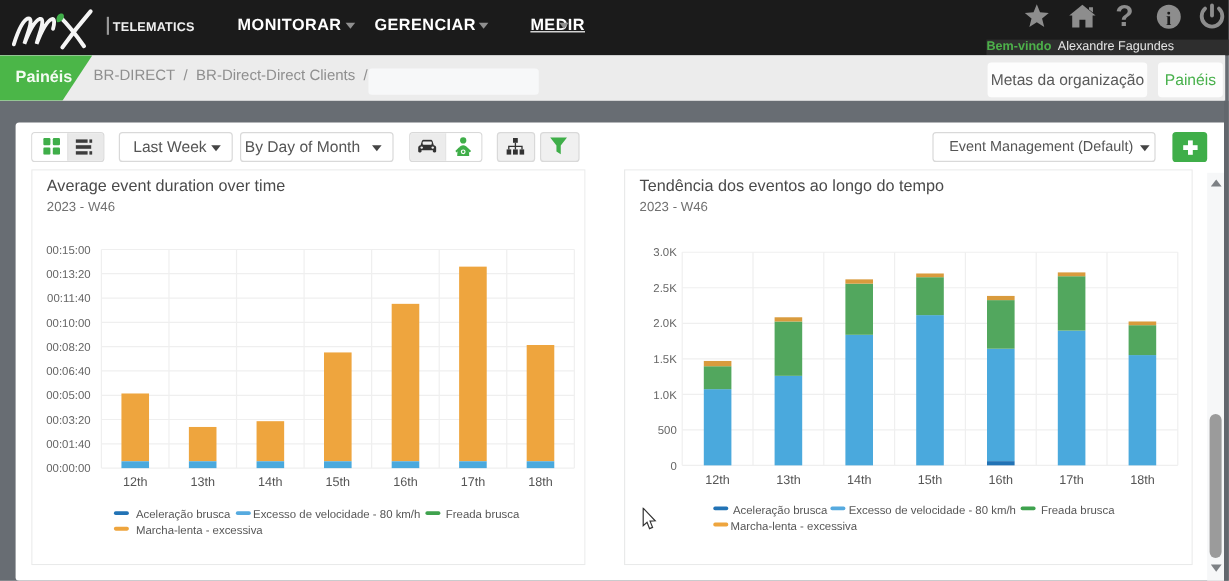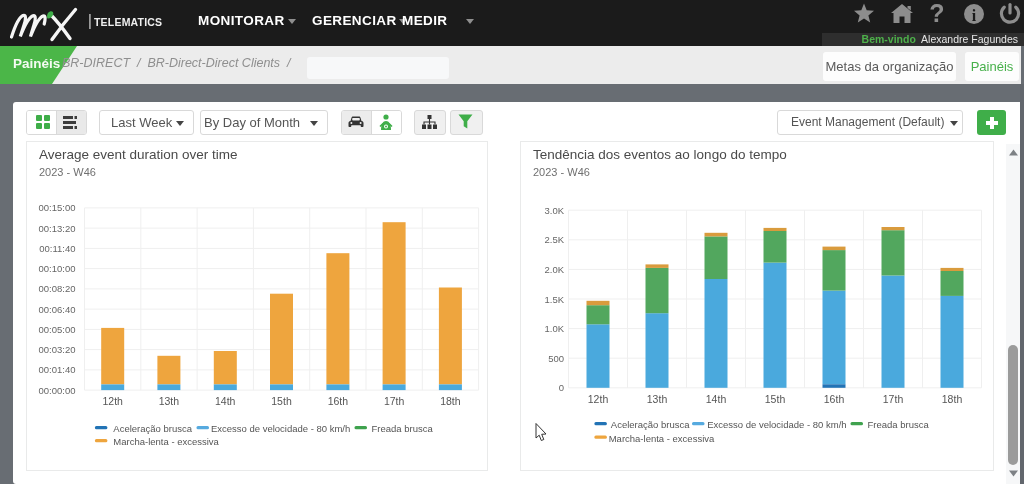--- a/index.html
+++ b/index.html
@@ -5,21 +5,21 @@
   html,body{margin:0;padding:0;}
   body{width:1024px;height:484px;position:relative;overflow:hidden;
        font-family:"Liberation Sans",sans-serif;background:#686d73;}
   .abs{position:absolute;}
   
   #topbar{left:0;top:0;width:1024px;height:46px;background:#1b1b1b;}
   .menuitem{position:absolute;top:13px;color:#ffffff;font-size:13.5px;font-weight:bold;letter-spacing:.4px;text-align:right;}
   .mcaret{position:absolute;top:19px;width:0;height:0;border-left:4.5px solid transparent;
           border-right:4.5px solid transparent;border-top:5px solid #8f8f8f;}
   #welcome{right:0;top:33px;height:13px;width:196px;background:#2e2e2e;
-           font-size:10.5px;line-height:13px;text-align:right;padding-right:6px;color:#e6e6e6;}
+           font-size:10.5px;line-height:13px;padding-right:6px;color:#e6e6e6;}
   #welcome b{color:#4db04a;font-weight:bold;}
   
   #crumbbar{left:0;top:46px;width:1021px;height:38px;background:#ececec;}
   #greentab{left:0;top:0;width:77px;height:38px;background:#4bb648;
             -webkit-clip-path:polygon(0 0,77px 0,52px 38px,0 38px);
             clip-path:polygon(0 0,77px 0,52px 38px,0 38px);}
   #greentab span{position:absolute;left:13px;top:10px;color:#f4fbf2;font-size:13.5px;font-weight:bold;}
   .crumbtxt{top:10px;font-size:12.5px;color:#8f8f8f;}
   #crumbinput{left:307px;top:11px;width:142px;height:22px;background:#f7f8f9;border-radius:3px;}
   .cbtn{top:6px;height:29px;background:#fdfdfd;border-radius:3px;font-size:13px;
@@ -48,41 +48,41 @@
     <path d="M50.5,14.5 C57,21 64,30 70,38.5 M75.5,9.5 C69,17 58,31 52,39.5" stroke-width="3.4"></path>
   </g>
   <path d="M47.5,18.5 C46.5,15.5 47.5,12.5 50,11.5 C52.5,10.8 54,12.5 53,15 C52.2,17 50,18.8 47.5,18.5 Z" fill="#3fae49"></path>
   <rect x="89" y="14" width="1.8" height="15" fill="#9a9a9a"></rect>
   <text x="94" y="25.5" fill="#efefef" font-size="10.5" font-weight="bold" letter-spacing="0.2">TELEMATICS</text>
 </svg>
 <div class="menuitem" style="left:198px;">MONITORAR</div>
 <div class="mcaret" style="left:288px;"></div>
 <div class="menuitem" style="left:312px;">GERENCIAR</div>
 <div class="mcaret" style="left:399px;"></div>
-<div class="menuitem" style="left:402px;">MEDIR</div>
+<div class="menuitem" style="left:442px;text-decoration:underline;">MEDIR</div>
 <div class="mcaret" style="left:466px;"></div>
 
 <svg class="abs" style="left:845px;top:2px" width="179" height="24" viewBox="0 0 179 24">
 <g fill="#8d8d8d">
 <path d="M19.0,1.5L21.7,8.3L29.0,8.8L23.4,13.4L25.2,20.5L19.0,16.6L12.8,20.5L14.6,13.4L9.0,8.8L16.3,8.3Z"></path>
 <path d="M57,2 L68,11 L65.5,11 L65.5,21 L59.5,21 L59.5,14.5 L54.5,14.5 L54.5,21 L48.5,21 L48.5,11 L46,11 Z M62.5,4 L65.8,4 L65.8,8.5 L62.5,6 Z"></path>
 </g>
 <text x="92" y="20" fill="#8d8d8d" font-size="25" font-weight="bold" text-anchor="middle">?</text>
 <circle cx="129" cy="12" r="10" fill="#8d8d8d"></circle>
 <text x="129" y="19" fill="#1b1b1b" font-size="16" font-weight="bold" font-family="Liberation Serif,serif" text-anchor="middle">i</text>
 <path d="M165,2.5 L165,11" stroke="#8d8d8d" stroke-width="3.2" stroke-linecap="round" fill="none"></path>
 <path d="M159.2,5.2 A8.6 8.6 0 1 0 170.8,5.2" fill="none" stroke="#8d8d8d" stroke-width="3.2" stroke-linecap="round"></path>
 </svg>
 <div class="abs" id="welcome"><b>Bem-vindo</b>&nbsp; Alexandre Fagundes</div>
 
 <div class="abs" id="crumbbar">
   <div class="abs" id="greentab">
       <span>Painéis</span>
     </div>
-  <div class="abs crumbtxt" style="left:62px;font-style:italic;">BR-DIRECT&nbsp; /&nbsp; BR-Direct-Direct Clients&nbsp; /</div>
+  <div class="abs crumbtxt" style="left:78px;">BR-DIRECT&nbsp; /&nbsp; BR-Direct-Direct Clients&nbsp; /</div>
   <div class="abs" id="crumbinput"></div>
   <div class="abs cbtn" style="left:823px;width:133px;">Metas da organização</div>
   <div class="abs cbtn" style="left:965px;width:54px;color:#47b04b;">Painéis</div>
 </div>
 <div class="abs" id="panel"></div>
 <div class="abs" id="scrolltrack"></div>
 <div class="abs" id="scrollthumb"></div>
 
 <div class="tgroup" style="left:26px;width:59px;">
   <div style="width:29.5px;background:#fff;border-radius:2px 0 0 2px;"></div>

